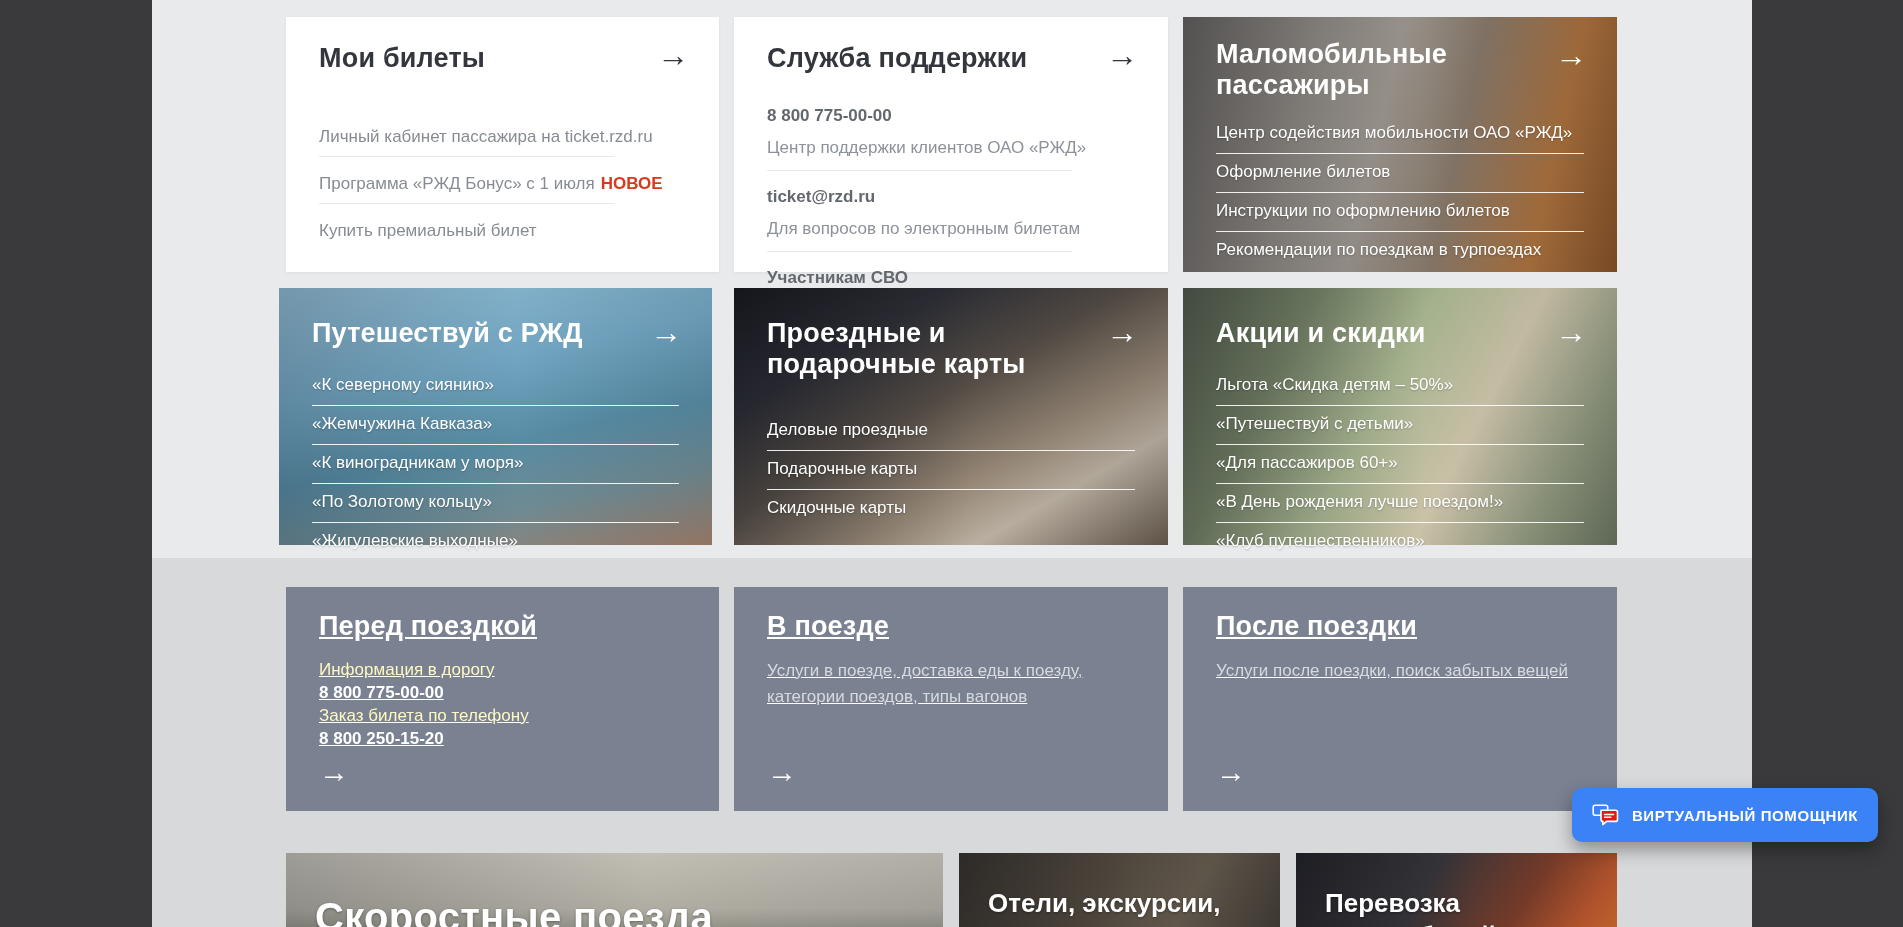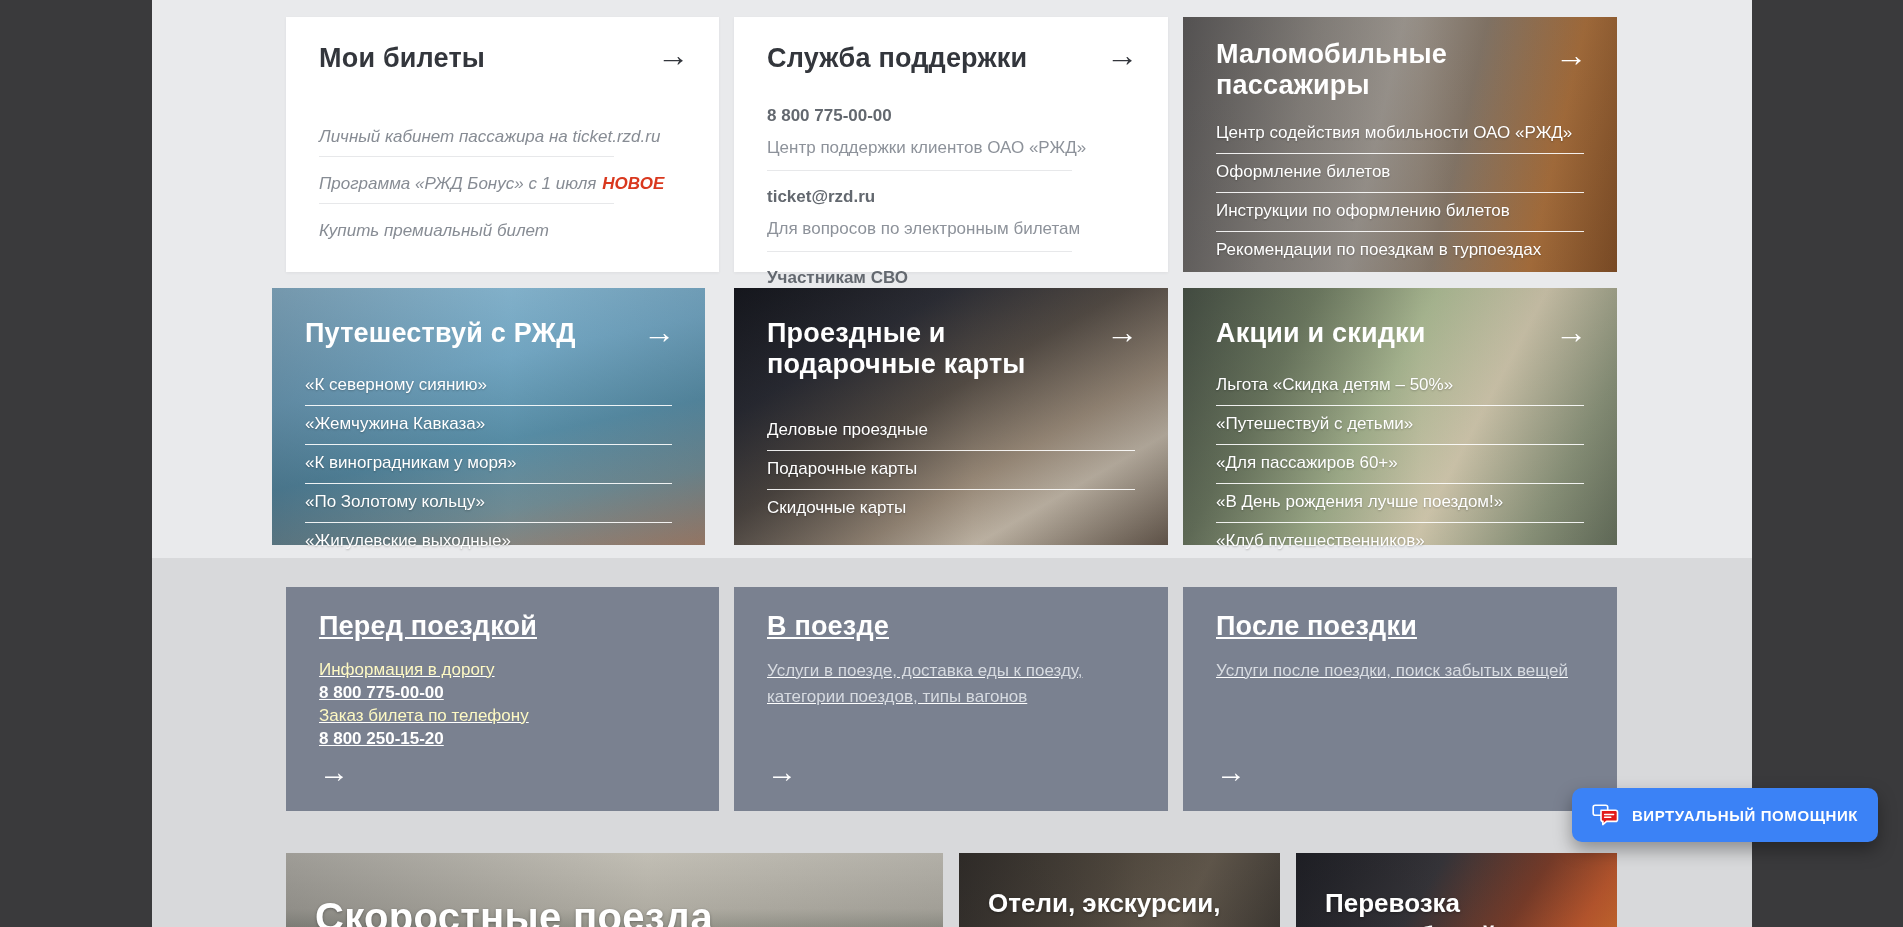--- a/index.html
+++ b/index.html
@@ -13,21 +13,21 @@
   .card.slate{background:#7a8190;color:#fff;text-decoration:underline;}
   .overlay{position:absolute;inset:0;background:linear-gradient(90deg,rgba(15,18,28,.28),rgba(15,18,28,.10) 55%,rgba(15,18,28,.18));pointer-events:none;}
   .card-title{margin:0;font-size:27px;line-height:1.14;font-weight:600;letter-spacing:.2px;color:#33363c;position:relative;z-index:2;padding-right:55px;}
   .card.image .card-title,.card.slate .card-title{color:#ffffff;}
   .t-narrow{max-width:255px;}
   .arrow{position:absolute;right:30px;top:22px;font-size:32px;line-height:1;color:#33363c;z-index:3;cursor:pointer;}
   .card.image .arrow,.card.slate .arrow{color:#fff;}
   .slate-arrow{position:absolute;left:33px;bottom:24px;right:auto;top:auto;font-size:30px;}
   
   .wlinks{position:absolute;left:33px;right:33px;bottom:22px;z-index:2;}
-  .wlink{font-size:17px;color:#878c94;padding:8px 0 9px;cursor:pointer;font-style:italic;}
+  .wlink{font-size:17px;color:#878c94;padding:8px 0 9px;cursor:pointer;}
   .wlink .sep{display:block;height:1px;background:#e7e8ea;max-width:295px;margin-top:9px;}
   .badge-new{color:#d9381e;font-weight:700;margin-left:6px;}
   
   .entries{margin-top:26px;position:relative;z-index:2;}
   .entry{padding:6px 0 10px;}
   .entry .val{font-size:17px;font-weight:700;color:#63686f;cursor:pointer;}
   .entry .cap{font-size:17px;color:#8d929a;margin-top:12px;}
   .entry .sep{display:block;height:1px;background:#e7e8ea;max-width:305px;margin-top:12px;}
   
   .ilinks{position:relative;z-index:2;margin-top:18px;}
@@ -96,21 +96,21 @@
     <h2 class="card-title t-narrow">Маломобильные пассажиры</h2>
     <span class="arrow">→</span>
     <div class="ilinks" style="margin-top:14px;">
       <div class="ilink">Центр содействия мобильности ОАО «РЖД»</div>
       <div class="ilink">Оформление билетов</div>
       <div class="ilink">Инструкции по оформлению билетов</div>
       <div class="ilink last">Рекомендации по поездкам в турпоездах</div>
     </div>
   </section>
 
-  <section class="card image bg-travel" style="left:272px;top:288px;width:433px;height:257px;padding-top:30px;">
+  <section class="card image bg-travel" style="left:279px;top:288px;width:433px;height:257px;padding-top:30px;">
     <div class="overlay"></div>
     <h2 class="card-title">Путешествуй с РЖД</h2>
     <span class="arrow" style="top:28px;">→</span>
     <div class="ilinks">
       <div class="ilink">«К северному сиянию»</div>
       <div class="ilink">«Жемчужина Кавказа»</div>
       <div class="ilink">«К виноградникам у моря»</div>
       <div class="ilink">«По Золотому кольцу»</div>
       <div class="ilink last">«Жигулевские выходные»</div>
     </div>

